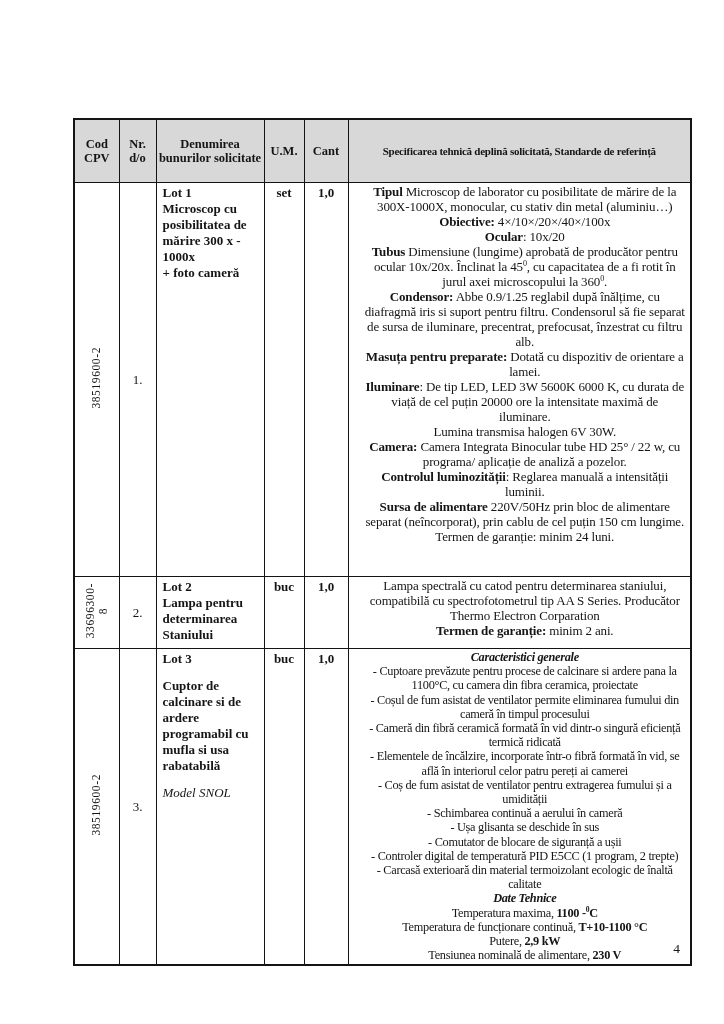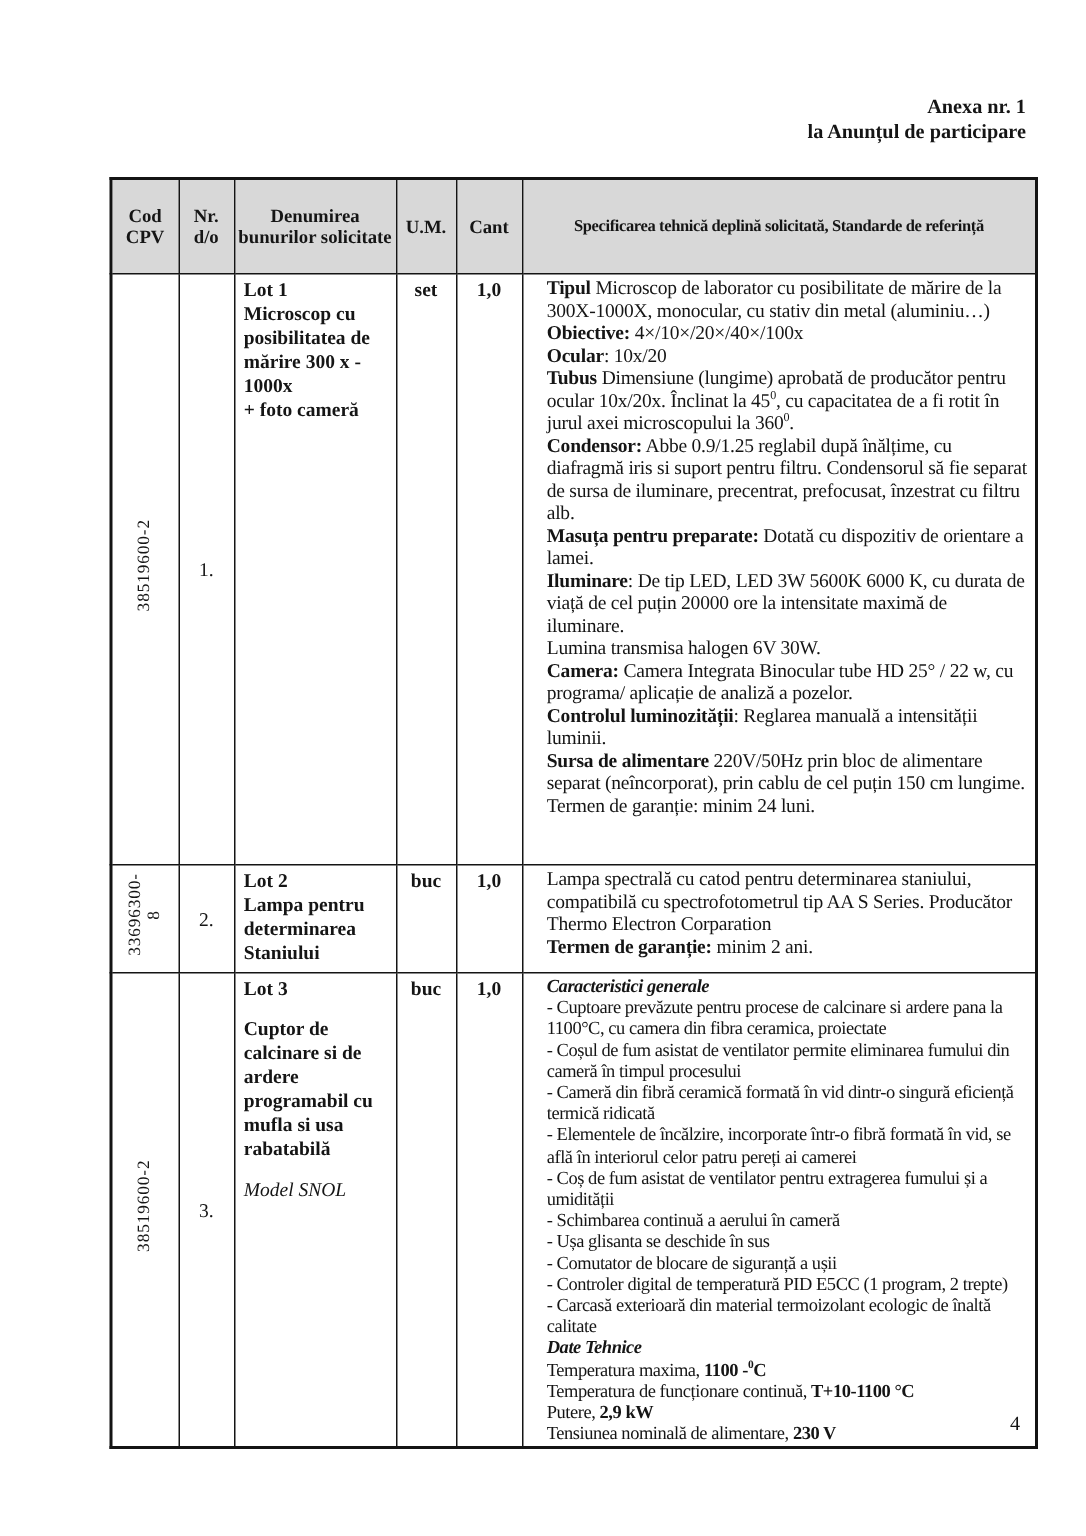--- a/index.html
+++ b/index.html
@@ -39,39 +39,35 @@
   .vert {
     display:inline-block;
     writing-mode:vertical-rl; transform:rotate(180deg);
     white-space:pre-line;
     font-size:11.5px; letter-spacing:0.6px; line-height:13px;
   }
   td.name { vertical-align:top; padding:2px 4px 2px 6px; font-size:13px; line-height:16px; }
   td.um, td.cant { vertical-align:top; text-align:center; font-size:13px; padding-top:2px;font-weight:bold; }
   td.spec {
     vertical-align:top; padding:1px 5px 2px 16px;
-    font-size:13px; line-height:15px; letter-spacing:-0.15px;
+    font-size:13px; line-height:15px; letter-spacing:-0.15px;text-align:center;
   }
   tr.row-3 td.spec { font-size:12.3px; line-height:14.2px; letter-spacing:-0.3px; }
   .para { min-height:5px; }
   .para.blank { height:11px; }
   .b { font-weight:bold; }
   .i { font-style:italic; }
   sup { font-size:0.62em; line-height:0; }
   .pagenum { position:absolute; top:941px; right:44px; font-size:13.5px; }
 </style>
 </head>
 <body>
 
 <div class="page">
 
-  <div class="annex">
-    <div>Anexa nr. 1</div>
-    <div>la Anunțul de participare</div>
-  </div>
 
 
   <table class="spec-table">
     <colgroup>
       <col style="width:45px">
         <col style="width:37px">
         <col style="width:108px">
       <col style="width:40px">
         <col style="width:44px">
         <col style="width:343px">

